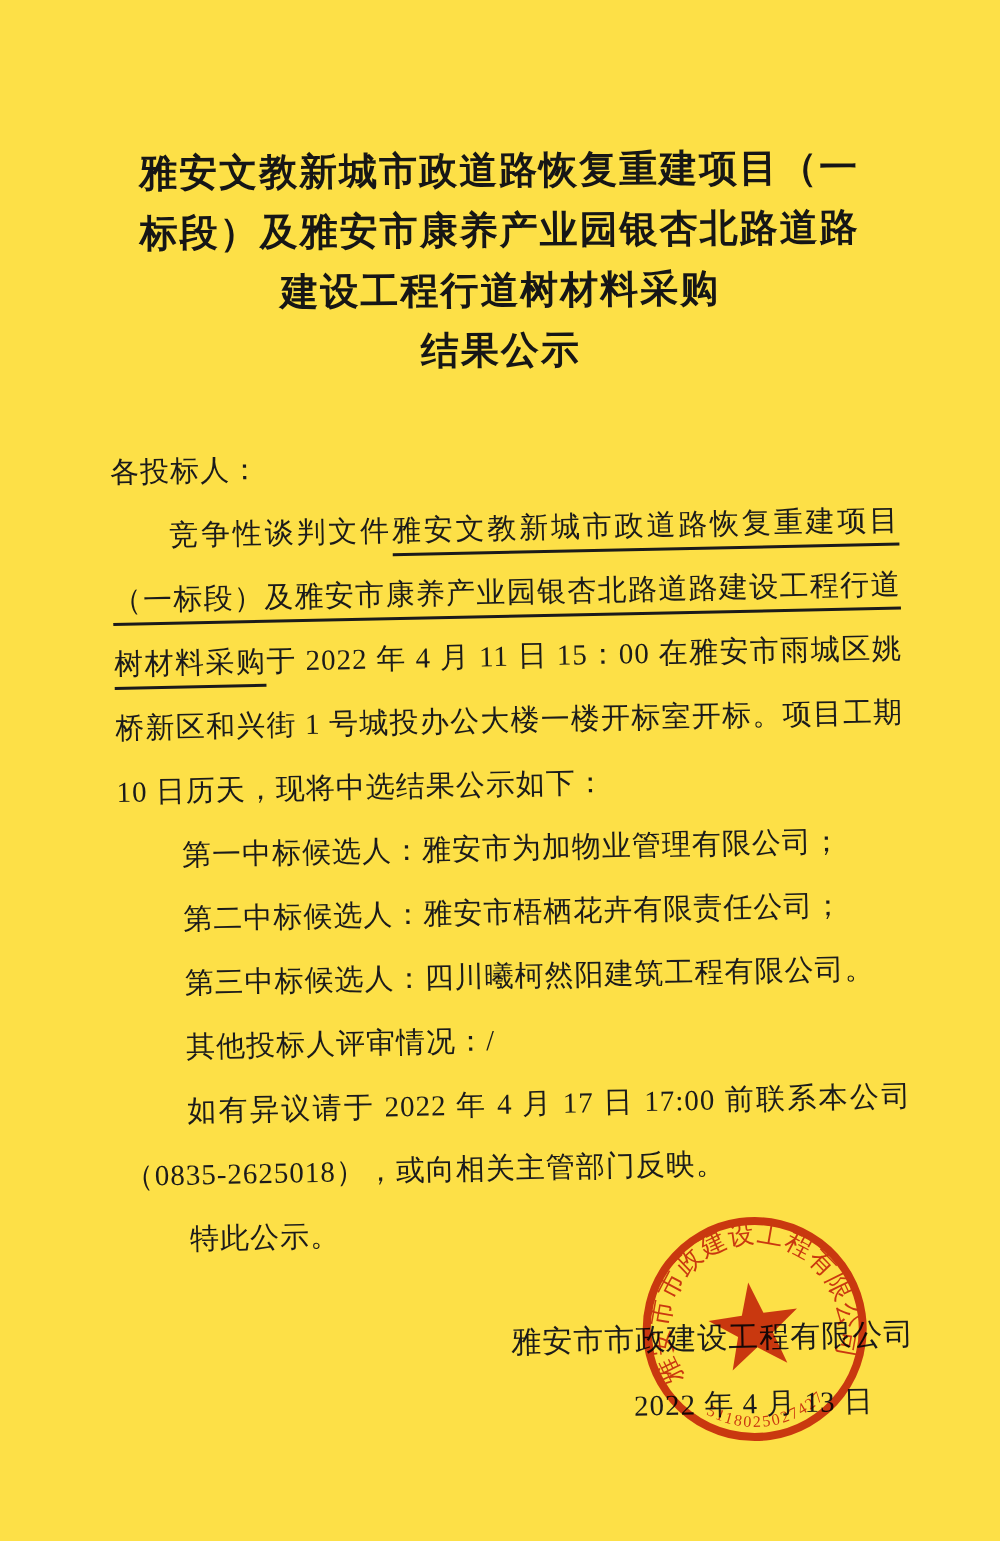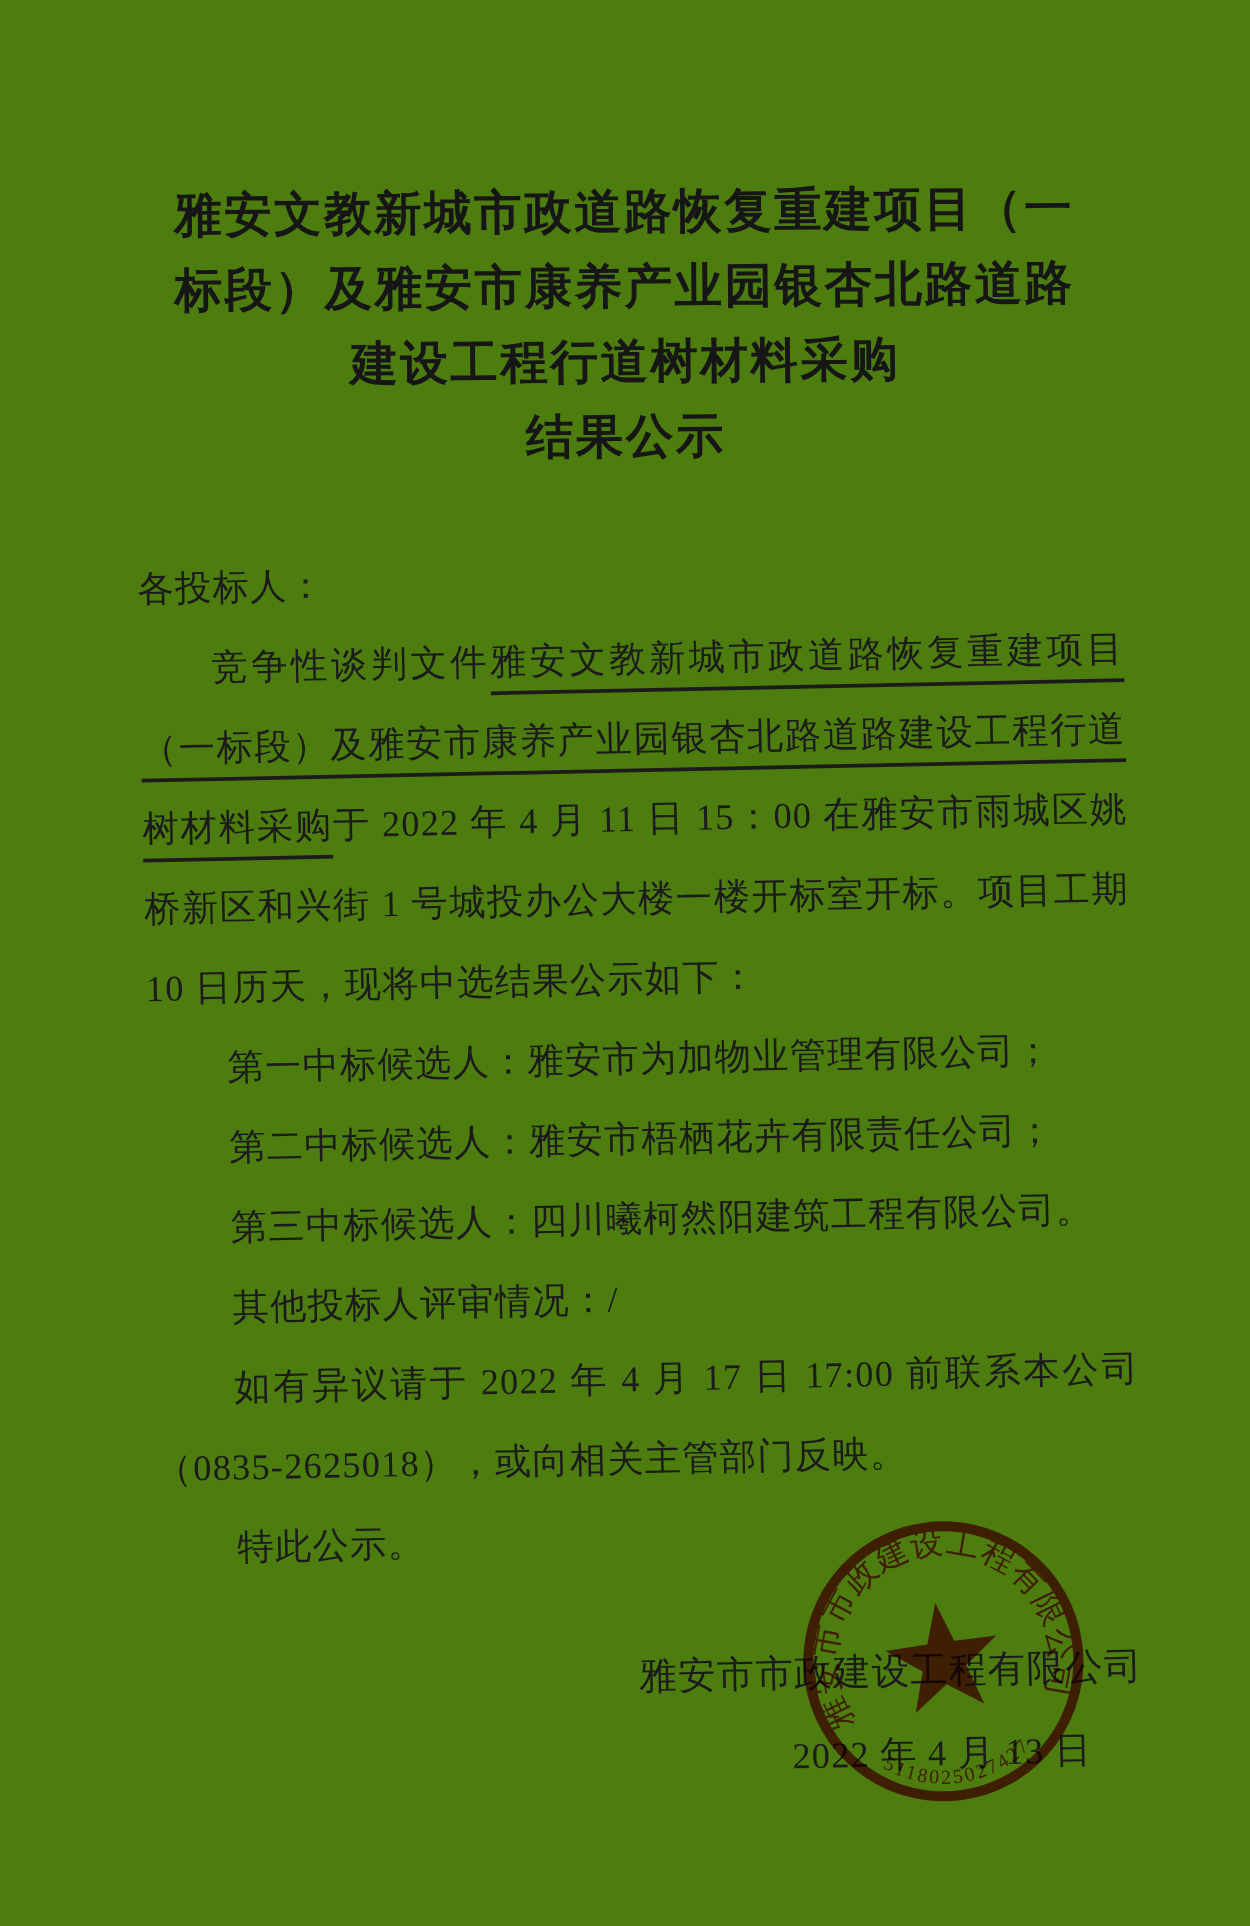--- a/index.html
+++ b/index.html
@@ -1,21 +1,21 @@
 <!DOCTYPE html>
 <html><head>
 <meta charset="utf-8">
 <style>
   * { margin: 0; padding: 0; box-sizing: border-box; }
   html, body { background: #ffffff; }
   .page {
     position: relative;
     width: 1000px;
     height: 1541px;
-    background: #4d7c0f;
+    background: #fde047;
     overflow: hidden;
     font-family: "Liberation Serif", "DejaVu Serif", serif;
     color: #1c1c1c;
   }
   
   .title {
     position: absolute;
     left: 0; right: 0; top: 140px;
     text-align: center;
     transform: rotate(-0.5deg);

